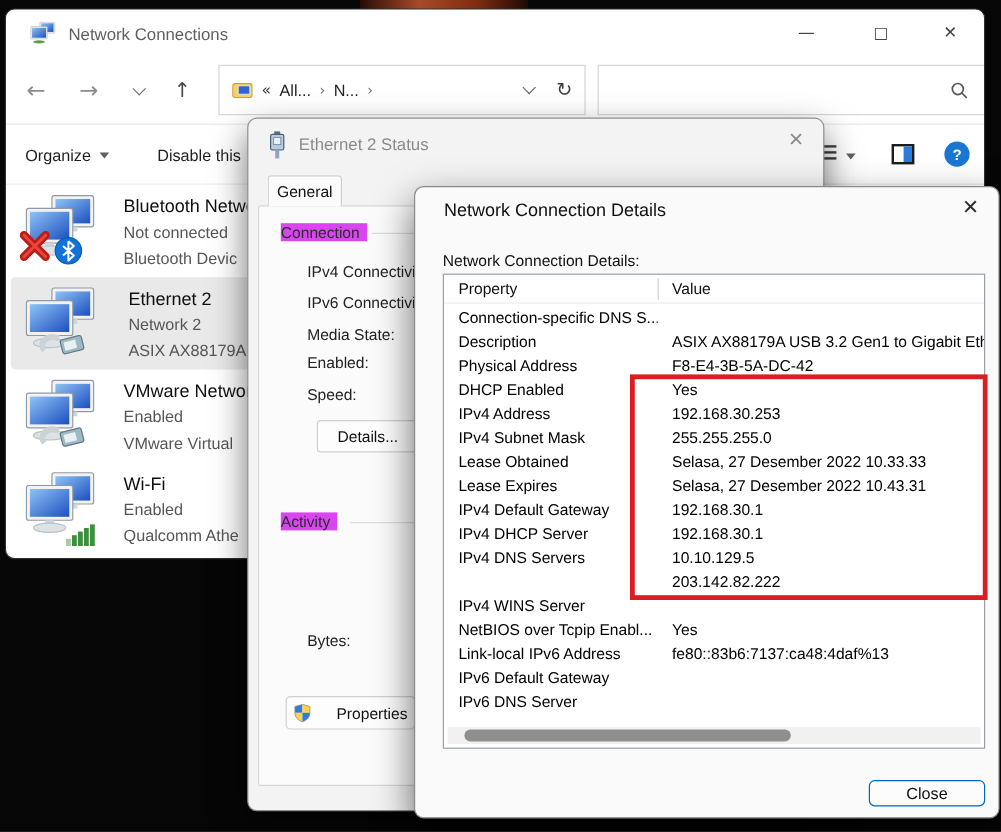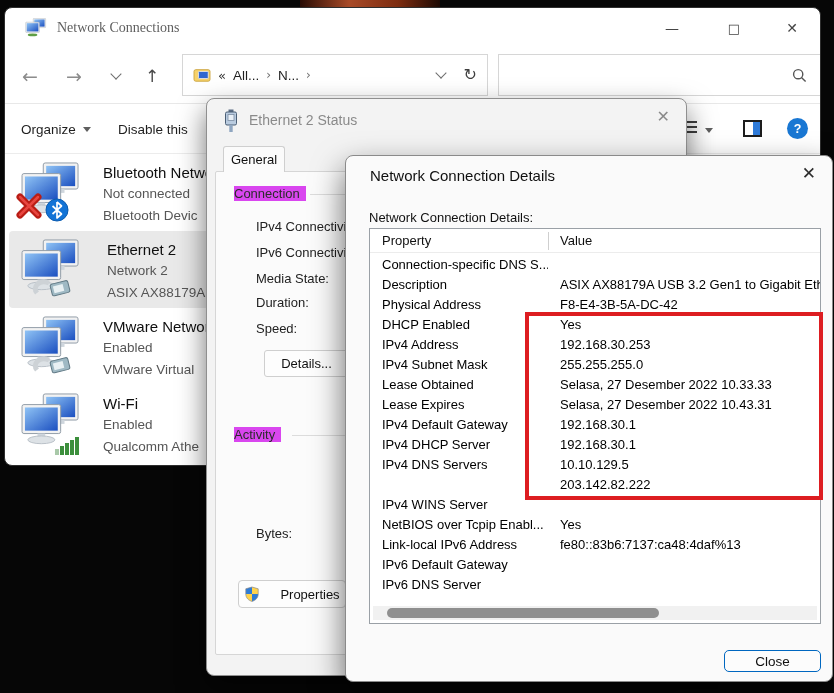--- a/index.html
+++ b/index.html
@@ -18,21 +18,21 @@
     background:linear-gradient(90deg,#270b04,#a84a28 35%,#7d2c10 70%,#1d0903);
   }
 
   
   #main-window {
     position:absolute; left:4px; top:7px; width:817px; height:459px;
     background:#ffffff; border:1px solid #2e2e2e; border-radius:8px; overflow:hidden;
   }
   #title-bar { position:absolute; left:0; top:0; right:0; height:40px; }
   #title-icon { position:absolute; left:20px; top:10px; width:22px; height:20px; }
-  #window-title { position:absolute; left:52px; top:12px; font-size:14px; color:#5f5f5f;font-family:Liberation Serif, serif; }
+  #window-title { position:absolute; left:52px; top:12px; font-size:14px; color:#5f5f5f; }
   .win-btn { position:absolute; top:7px; width:34px; height:26px; display:flex; align-items:center; justify-content:center; color:#454545; font-size:14px; }
   #btn-min { left:650px; } #btn-max { left:712px; font-size:13px; } #btn-close { left:770px; font-size:14px; }
 
   #nav-bar { position:absolute; left:0; top:40px; right:0; height:56px; border-bottom:1px solid #e8e8e8; }
   .nav-glyph { position:absolute; top:0; height:56px; display:flex; align-items:center; justify-content:center; width:26px; }
   #nav-back    { left:12px; color:#8c8c8c; font-size:19px; }
   #nav-forward { left:56px; color:#8c8c8c; font-size:19px; }
   #nav-chevron { left:98px; }
   #nav-up      { left:134px; color:#4a4a4a; font-size:17px; }
   .chev { width:8px; height:8px; border-right:1.6px solid #6d6d6d; border-bottom:1.6px solid #6d6d6d; transform:rotate(45deg); margin-top:-4px; }
@@ -47,21 +47,21 @@
   #refresh-icon { color:#3f3f3f; font-size:16px; margin-left:12px; }
 
   #search-box { position:absolute; left:493px; top:6px; width:324px; height:42px;
     border:1px solid #d6d6d6; background:#fff; display:flex; align-items:center; }
   #search-input { flex:1; border:0; outline:none; height:100%; font-size:13px; padding:0 10px; background:transparent; }
   #search-icon { margin-right:14px; flex:0 0 auto; }
 
   #toolbar { position:absolute; left:0; top:96px; right:0; height:50px; border-bottom:1px solid #ececec; }
   #organize-btn { position:absolute; left:16px; top:0; height:50px; display:flex; align-items:center; gap:7px; font-size:13.5px; color:#1f1f1f; }
   .caret-down { width:0; height:0; border-left:4px solid transparent; border-right:4px solid transparent; border-top:5px solid #5f5f5f; }
-  #disable-btn { position:absolute; left:113px; top:0; height:50px; display:flex; align-items:center; font-size:13.5px; color:#1f1f1f; white-space:nowrap; }
+  #disable-btn { position:absolute; left:126px; top:0; height:50px; display:flex; align-items:center; font-size:13.5px; color:#1f1f1f; white-space:nowrap; }
   #view-icon { position:absolute; left:676px; top:17px; width:16px; height:15px; }
   #view-icon i { display:block; height:2px; background:#3f3f3f; margin-bottom:3px; }
   #view-caret { position:absolute; left:700px; top:24px; }
   #panel-icon { position:absolute; left:738px; top:16px; width:19px; height:17px; border:2px solid #1d1d1d; background:#fff; }
   #panel-icon i { position:absolute; right:0; top:0; bottom:0; width:49%; background:#2f7bd9; display:block; }
   #help-btn { position:absolute; left:782px; top:14px; width:21px; height:21px; border-radius:50%;
     background:var(--c-help_blue); color:#fff; font-size:12.5px; font-weight:bold; display:flex; align-items:center; justify-content:center; }
 
   #conn-list { position:absolute; left:0; top:146px; right:0; bottom:0; }
   .conn-item { position:absolute; left:0; width:470px; height:77px; }
@@ -368,21 +368,21 @@
     <span id="sd-close" class="glyph">✕</span>
 
     <div id="sd-tab">General</div>
     <div id="sd-page">
       <span class="group-label" id="g-conn">Connection</span>
       <i class="group-line" id="g-conn-line"></i>
 
       <span class="sd-field" id="sd-f0">IPv4 Connectivit</span>
       <span class="sd-field" id="sd-f1">IPv6 Connectivit</span>
       <span class="sd-field" id="sd-f2">Media State:</span>
-      <span class="sd-field" id="sd-f3">Duration:</span>
+      <span class="sd-field" id="sd-f3">Enabled:</span>
       <span class="sd-field" id="sd-f4">Speed:</span>
 
       <div id="sd-details-btn">Details...</div>
 
       <span class="group-label" id="g-act">Activity</span>
       <i class="group-line" id="g-act-line"></i>
 
       <span id="sd-bytes">Bytes:</span>
 
       <div id="sd-props-btn">

